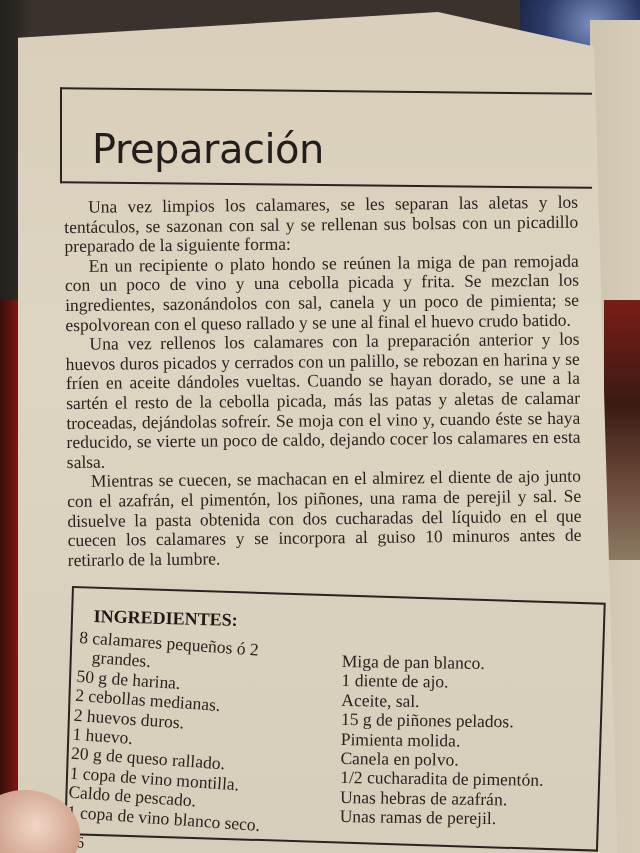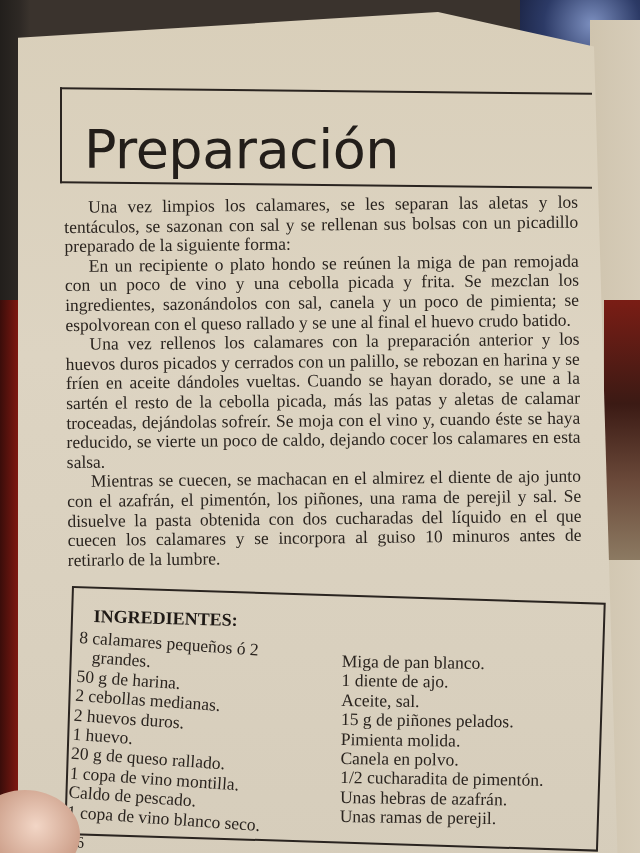--- a/index.html
+++ b/index.html
@@ -27,22 +27,22 @@
   }
   .photo-strip { position:absolute; left:604px; top:300px; width:36px; height:260px;
     background:linear-gradient(180deg,#7a1d15,#3b1a14 40%,#6b4a3a 70%,#8c7a62); }
   .heading-box {
     position:absolute; left:60px; top:90px; width:530px; height:92px;
     border:2px solid #2a2420; border-right:none;
     transform:skewY(0.6deg);
   }
   .heading {
     position:absolute; left:84px; top:118px;
-    font-family:"DejaVu Sans", sans-serif; font-size:54px; font-weight:normal;
-    color:#231e1a; letter-spacing:-0.5px; margin:0;
+    font-family:"DejaVu Sans", sans-serif; font-size:40px; font-weight:normal;
+    color:#231e1a; letter-spacing:-0.5px; margin:8px;
   }
   .body-text {
     position:absolute; left:64px; top:198px; width:514px;
     font-family:"Liberation Serif", serif; font-size:17.5px; line-height:19.6px;
     color:#2a241f; text-align:justify;
     transform:rotate(-0.6deg); transform-origin:left top;
   }
   .body-text p { margin:0; text-indent:24px; }
   .ing-box {
     position:absolute; left:72px; top:586px; width:530px; height:245px;

